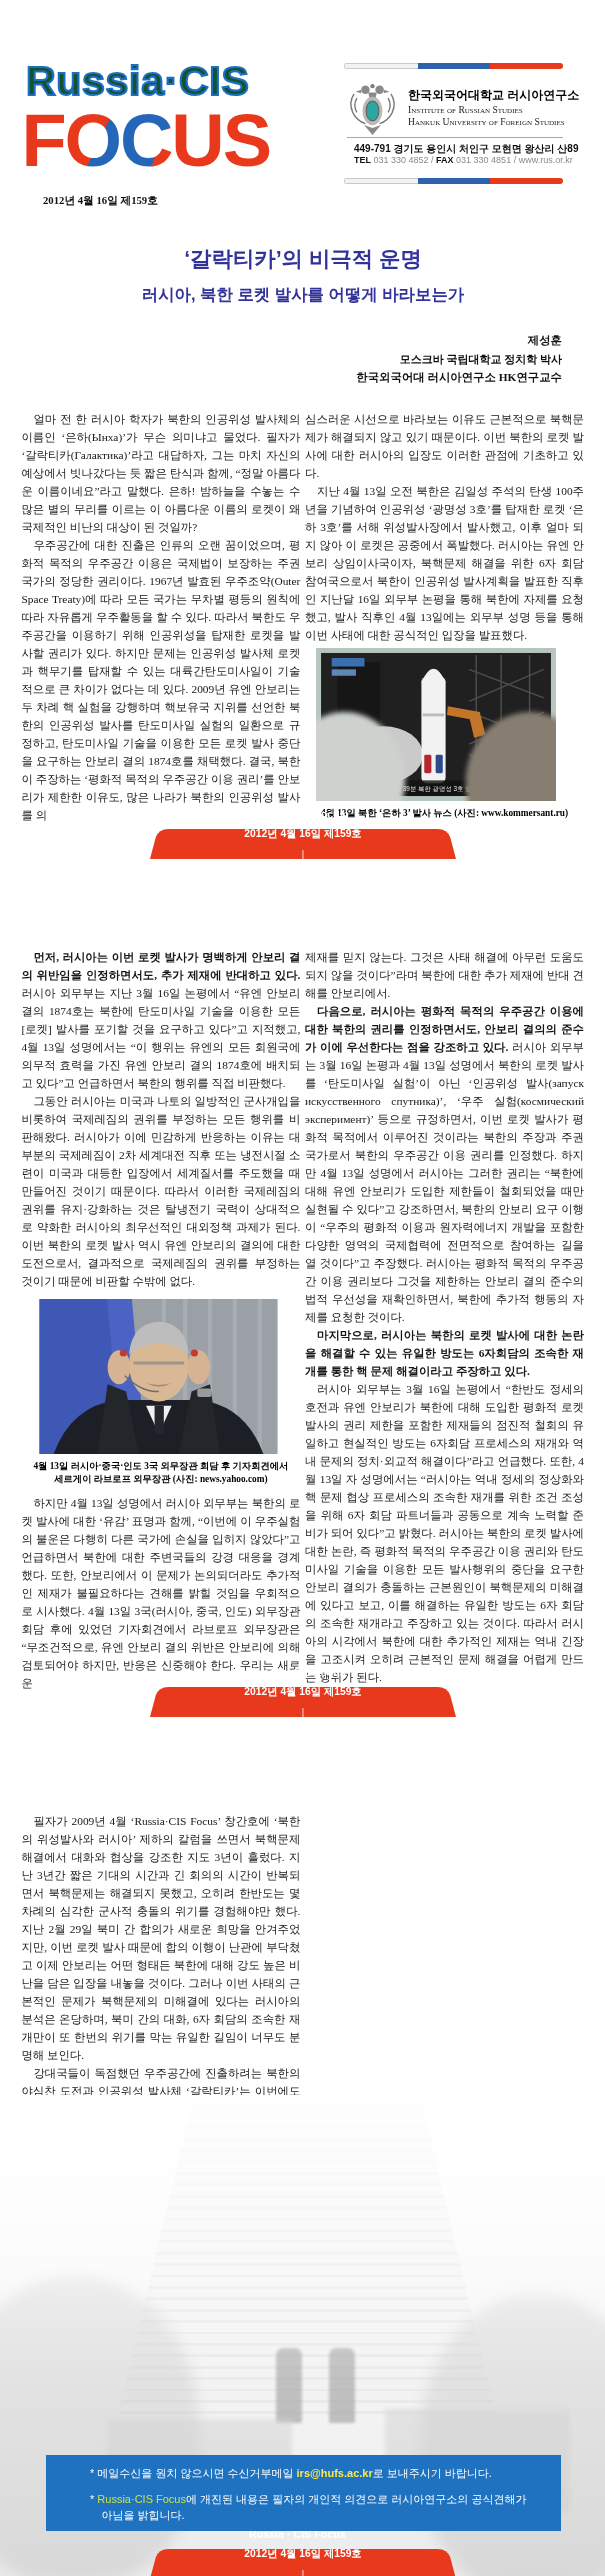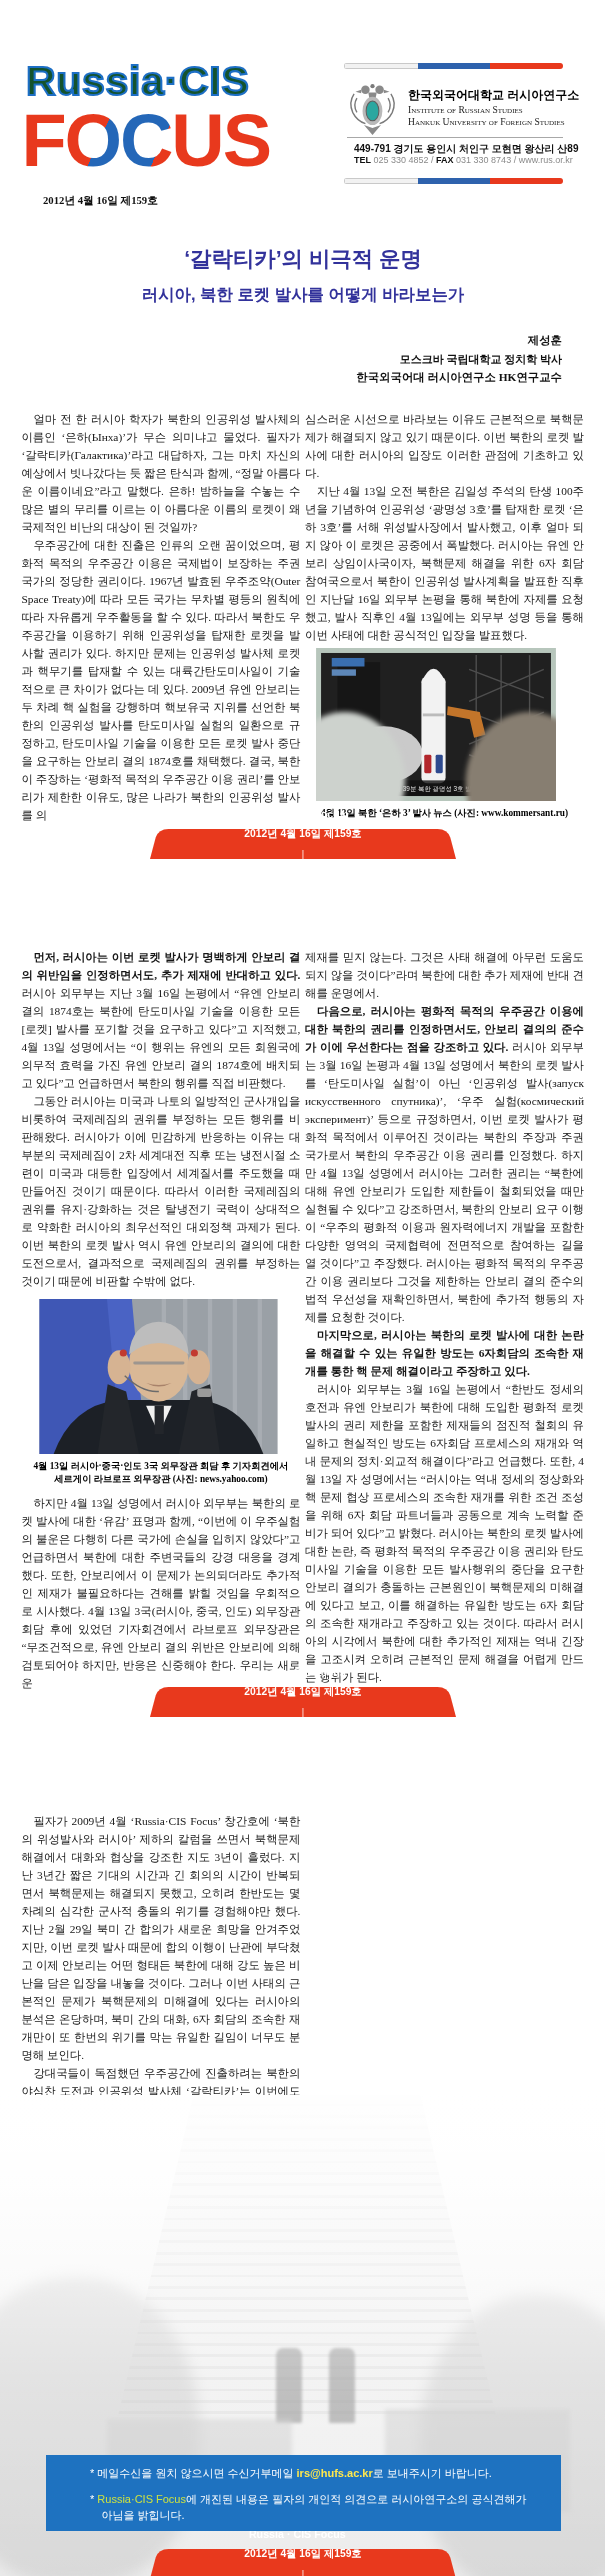--- a/index.html
+++ b/index.html
@@ -138,21 +138,21 @@
       <ellipse cx="36" cy="42" rx="14" ry="20" fill="#b9b9b9"></ellipse>
       <ellipse cx="36" cy="42" rx="9" ry="14" fill="#2aa7a0" stroke="#5f5f5f" stroke-width="1.5"></ellipse>
     </svg>
   </div>
 
   <div class="inst-ko">한국외국어대학교 러시아연구소</div>
   <div class="inst-en en1">Institute of Russian Studies</div>
   <div class="inst-en en2">Hankuk University of Foreign Studies</div>
   <div class="mast-line"></div>
   <div class="address">449-791 경기도 용인시 처인구 모현면 왕산리 산89</div>
-  <div class="contact"><b>TEL</b><span> 025 330 4852 / </span><b>FAX</b><span> 031 330 8743 / www.rus.or.kr</span></div>
+  <div class="contact"><b>TEL</b><span> 031 330 4852 / </span><b>FAX</b><span> 031 330 4851 / www.rus.or.kr</span></div>
 
   <div class="flagbar fb2">
     <span class="w"></span>
     <span class="b"></span>
     <span class="r"></span>
   </div>
 
   <div class="title">‘갈락티카’의 비극적 운명</div>
   <div class="subtitle">러시아, 북한 로켓 발사를 어떻게 바라보는가</div>
   <div class="author a-name">제성훈</div>
@@ -260,21 +260,21 @@
     </div>
     <div class="caption">
       <div>4월 13일 러시아·중국·인도 3국 외무장관 회담 후 기자회견에서</div>
       <div>세르게이 라브로프 외무장관 (사진: news.yahoo.com)</div>
     </div>
 
     <p class="ind" style="margin-top:7.1px">하지만 4월 13일 성명에서 러시아 외무부는 북한의 로켓 발사에 대한 ‘유감’ 표명과 함께, “이번에 이 우주실험의 불운은 다행히 다른 국가에 손실을 입히지 않았다”고 언급하면서 북한에 대한 주변국들의 강경 대응을 경계했다. 또한, 안보리에서 이 문제가 논의되더라도 추가적인 제재가 불필요하다는 견해를 밝힐 것임을 우회적으로 시사했다. 4월 13일 3국(러시아, 중국, 인도) 외무장관 회담 후에 있었던 기자회견에서 라브로프 외무장관은 “무조건적으로, 유엔 안보리 결의 위반은 안보리에 의해 검토되어야 하지만, 반응은 신중해야 한다. 우리는 새로운</p>
   </div>
 
   <div class="col s2R">
-    <p>제재를 믿지 않는다. 그것은 사태 해결에 아무런 도움도 되지 않을 것이다”라며 북한에 대한 추가 제재에 반대 견해를 운명에서.</p>
+    <p>제재를 믿지 않는다. 그것은 사태 해결에 아무런 도움도 되지 않을 것이다”라며 북한에 대한 추가 제재에 반대 견해를 안보리에서.</p>
     <p class="ind"><strong>다음으로, 러시아는 평화적 목적의 우주공간 이용에 대한 북한의 권리를 인정하면서도, 안보리 결의의 준수가 이에 우선한다는 점을 강조하고 있다.</strong><span> 러시아 외무부는 3월 16일 논평과 4월 13일 성명에서 북한의 로켓 발사를 ‘탄도미사일 실험’이 아닌 ‘인공위성 발사(запуск искусственного спутника)’, ‘우주 실험(космический эксперимент)’ 등으로 규정하면서, 이번 로켓 발사가 평화적 목적에서 이루어진 것이라는 북한의 주장과 주권국가로서 북한의 우주공간 이용 권리를 인정했다. 하지만 4월 13일 성명에서 러시아는 그러한 권리는 “북한에 대해 유엔 안보리가 도입한 제한들이 철회되었을 때만 실현될 수 있다”고 강조하면서, 북한의 안보리 요구 이행이 “우주의 평화적 이용과 원자력에너지 개발을 포함한 다양한 영역의 국제협력에 전면적으로 참여하는 길을 열 것이다”고 주장했다. 러시아는 평화적 목적의 우주공간 이용 권리보다 그것을 제한하는 안보리 결의 준수의 법적 우선성을 재확인하면서, 북한에 추가적 행동의 자제를 요청한 것이다.</span></p>
     <p class="ind"><strong>마지막으로, 러시아는 북한의 로켓 발사에 대한 논란을 해결할 수 있는 유일한 방도는 6자회담의 조속한 재개를 통한 핵 문제 해결이라고 주장하고 있다.</strong></p>
     <p class="ind">러시아 외무부는 3월 16일 논평에서 “한반도 정세의 호전과 유엔 안보리가 북한에 대해 도입한 평화적 로켓 발사의 권리 제한을 포함한 제재들의 점진적 철회의 유일하고 현실적인 방도는 6자회담 프로세스의 재개와 역내 문제의 정치·외교적 해결이다”라고 언급했다. 또한, 4월 13일 자 성명에서는 “러시아는 역내 정세의 정상화와 핵 문제 협상 프로세스의 조속한 재개를 위한 조건 조성을 위해 6자 회담 파트너들과 공동으로 계속 노력할 준비가 되어 있다”고 밝혔다. 러시아는 북한의 로켓 발사에 대한 논란, 즉 평화적 목적의 우주공간 이용 권리와 탄도미사일 기술을 이용한 모든 발사행위의 중단을 요구한 안보리 결의가 충돌하는 근본원인이 북핵문제의 미해결에 있다고 보고, 이를 해결하는 유일한 방도는 6자 회담의 조속한 재개라고 주장하고 있는 것이다. 따라서 러시아의 시각에서 북한에 대한 추가적인 제재는 역내 긴장을 고조시켜 오히려 근본적인 문제 해결을 어렵게 만드는 행위가 된다.</p>
   </div>
 
   <div class="ribbon bar2">
     <svg width="306" height="30" viewBox="0 0 430 42">
         <path d="M26 0 H404 Q418 0 422 12 L430 42 H0 L8 12 Q12 0 26 0 Z" fill="#e8391d"></path>
       </svg>
     <div class="txt">

